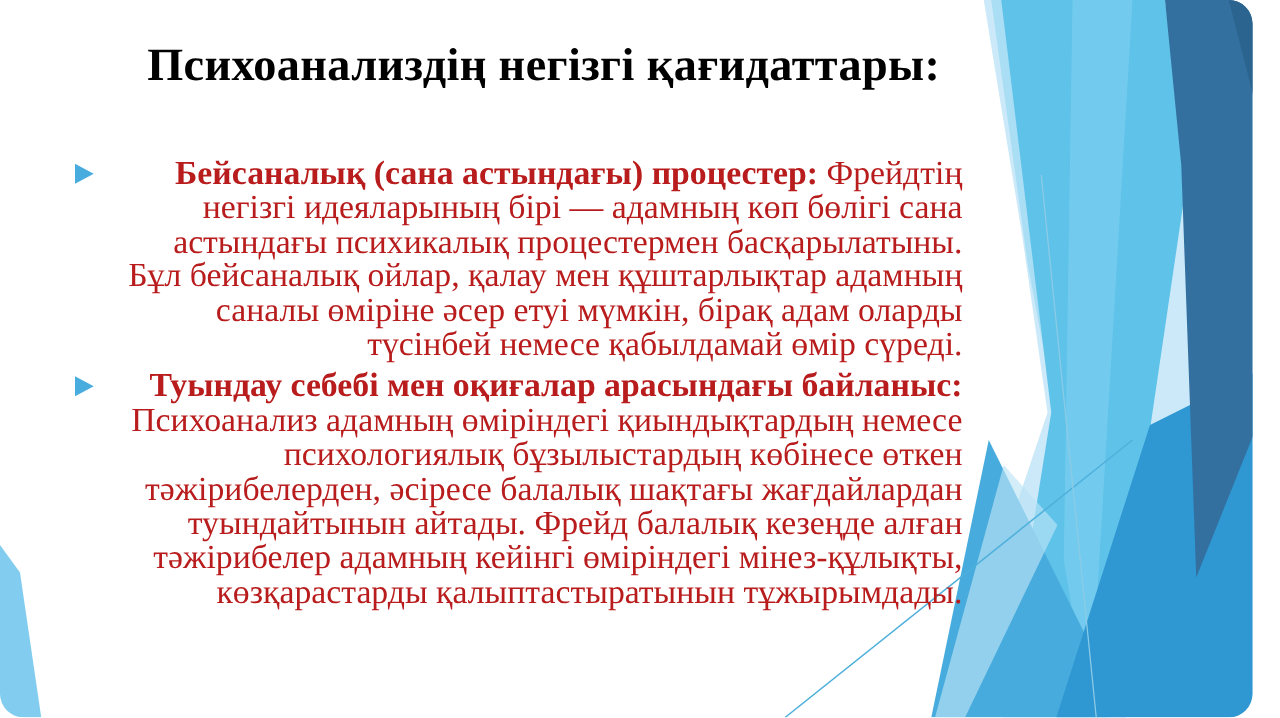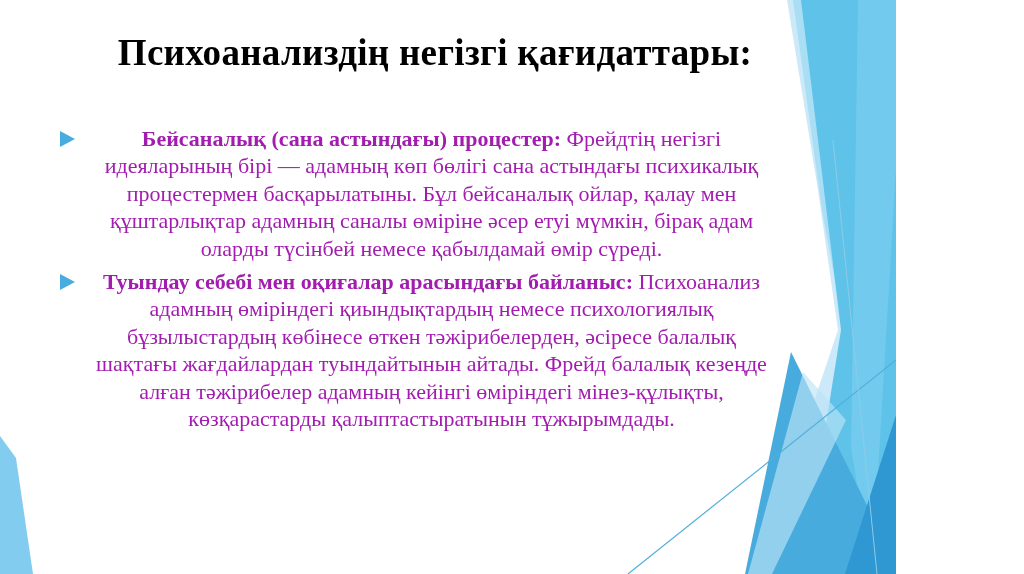--- a/index.html
+++ b/index.html
@@ -1,42 +1,43 @@
 <!DOCTYPE html>
 <html><head>
 <meta charset="utf-8">
 <style>
   html,body { margin:0; padding:0; background:#fff; }
   .slide {
     position:relative;
-    width:896px; height:574px;
+    width:1002px; height:574px;
     background:#ffffff;
     overflow:hidden;
     font-family:"Liberation Serif", serif;
+    border-radius:19px;
   }
   .deco {
     position:absolute; left:0; top:0; width:1024px; height:574px; z-index:0;
   }
   .title {
     position:absolute; top:33px; left:40px; width:790px; z-index:2;
     text-align:center;
     font-weight:bold; font-size:37px; line-height:1.1;
     color:#000; letter-spacing:0.3px;
     white-space:nowrap;
   }
   .content {
     position:absolute; left:60px; top:125px; width:710px; z-index:2;
   }
   .bullet {
     position:relative;
     padding-left:33px;
-    font-size:22px; line-height:27.4px;
-    color:#a21caf;
+    font-size:27px; line-height:27.4px;
+    color:#b91c1c;
     margin:0 0 6px 0;
-    text-align:center;
+    text-align:right;
   }
   .bullet .marker {
     position:absolute; left:0; top:6px;
     width:0; height:0;
     border-left:15px solid #49ACDF;
     border-top:8.5px solid transparent;
     border-bottom:8.5px solid transparent;
   }
   .lead { font-weight:bold; }
 </style>

